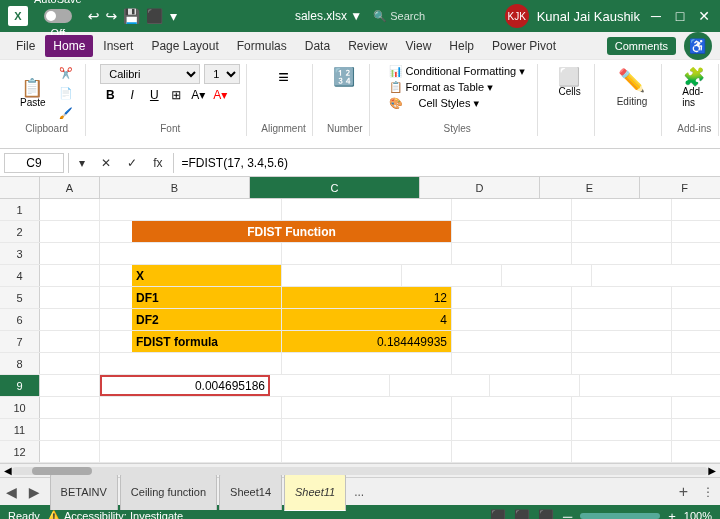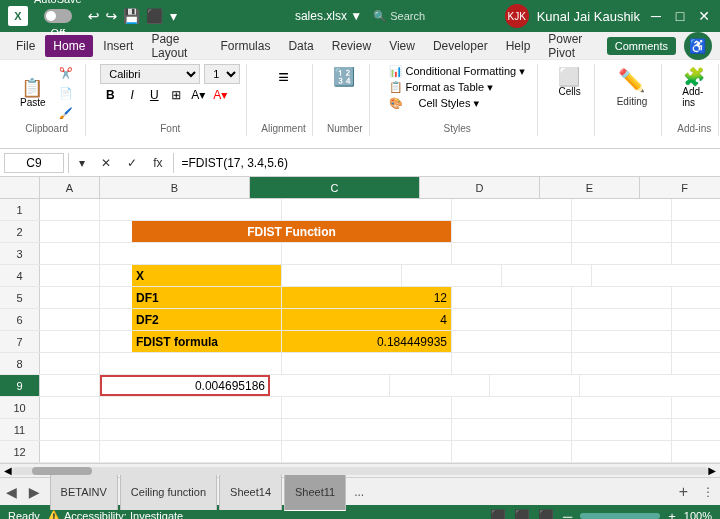--- a/index.html
+++ b/index.html
@@ -98,21 +98,21 @@
     
     #status-bar { height: 22px; background: #217346; color: white; display: flex; align-items: center; padding: 0 8px; font-size: 11px; justify-content: space-between; }
     #status-bar-left { display: flex; align-items: center; gap: 8px; }
     #status-bar-right { display: flex; align-items: center; gap: 8px; }
     .status-icon { font-size: 13px; cursor: pointer; }
 
     
     #sheet-tabs { height: 28px; background: #f0f0f0; border-top: 1px solid #d0d0d0; display: flex; align-items: center; }
     #sheet-tabs-scroll { display: flex; align-items: center; gap: 0; flex: 1; overflow: hidden; padding: 0 4px; }
     .sheet-tab { padding: 12px 10px; font-size: 11px; cursor: pointer; background: #e0e0e0; border: 1px solid #c0c0c0; border-bottom: none; border-radius: 3px 3px 0 0; margin-right: 2px; color: #333; }
-    .sheet-tab.active { background: #a3a3a3; color: #333; font-weight: normal; border-bottom: 1px solid white; }
+    .sheet-tab.active { background: #fef9c3; color: #333; font-weight: normal; border-bottom: 1px solid white; font-style: italic; }
     .tab-nav { padding: 2px 6px; cursor: pointer; font-size: 14px; color: #555; }
     .tab-add { padding: 2px 8px; cursor: pointer; font-size: 16px; color: #555; }
     .tab-more { padding: 2px 6px; cursor: pointer; font-size: 12px; color: #555; }
     #scroll-bar-h { height: 14px; background: #f0f0f0; border-top: 1px solid #d0d0d0; display: flex; align-items: center; padding: 0 4px; }
     .scroll-track { flex: 1; height: 8px; background: #e0e0e0; border-radius: 4px; position: relative; }
     .scroll-thumb { width: 60px; height: 8px; background: #aaa; border-radius: 4px; position: absolute; left: 20px; }
 
     .sep { width: 1px; height: 40px; background: #e0e0e0; margin: 0 4px; }
 
     
@@ -154,21 +154,20 @@
 
 <div id="menu-bar">
   <span class="menu-item">File</span>
   <span class="menu-item active">Home</span>
   <span class="menu-item">Insert</span>
   <span class="menu-item">Page Layout</span>
   <span class="menu-item">Formulas</span>
   <span class="menu-item">Data</span>
   <span class="menu-item">Review</span>
   <span class="menu-item">View</span>
-  <span class="menu-item">Developer</span>
   <span class="menu-item">Help</span>
   <span class="menu-item">Power Pivot</span>
   <div style="margin-left:auto; display:flex; align-items:center; gap:8px;">
     <div class="comments-btn">Comments</div>
     <div class="accessibility-btn">
       <span style="color:white; font-size:14px;">♿</span>
     </div>
   </div>
 </div>
 

